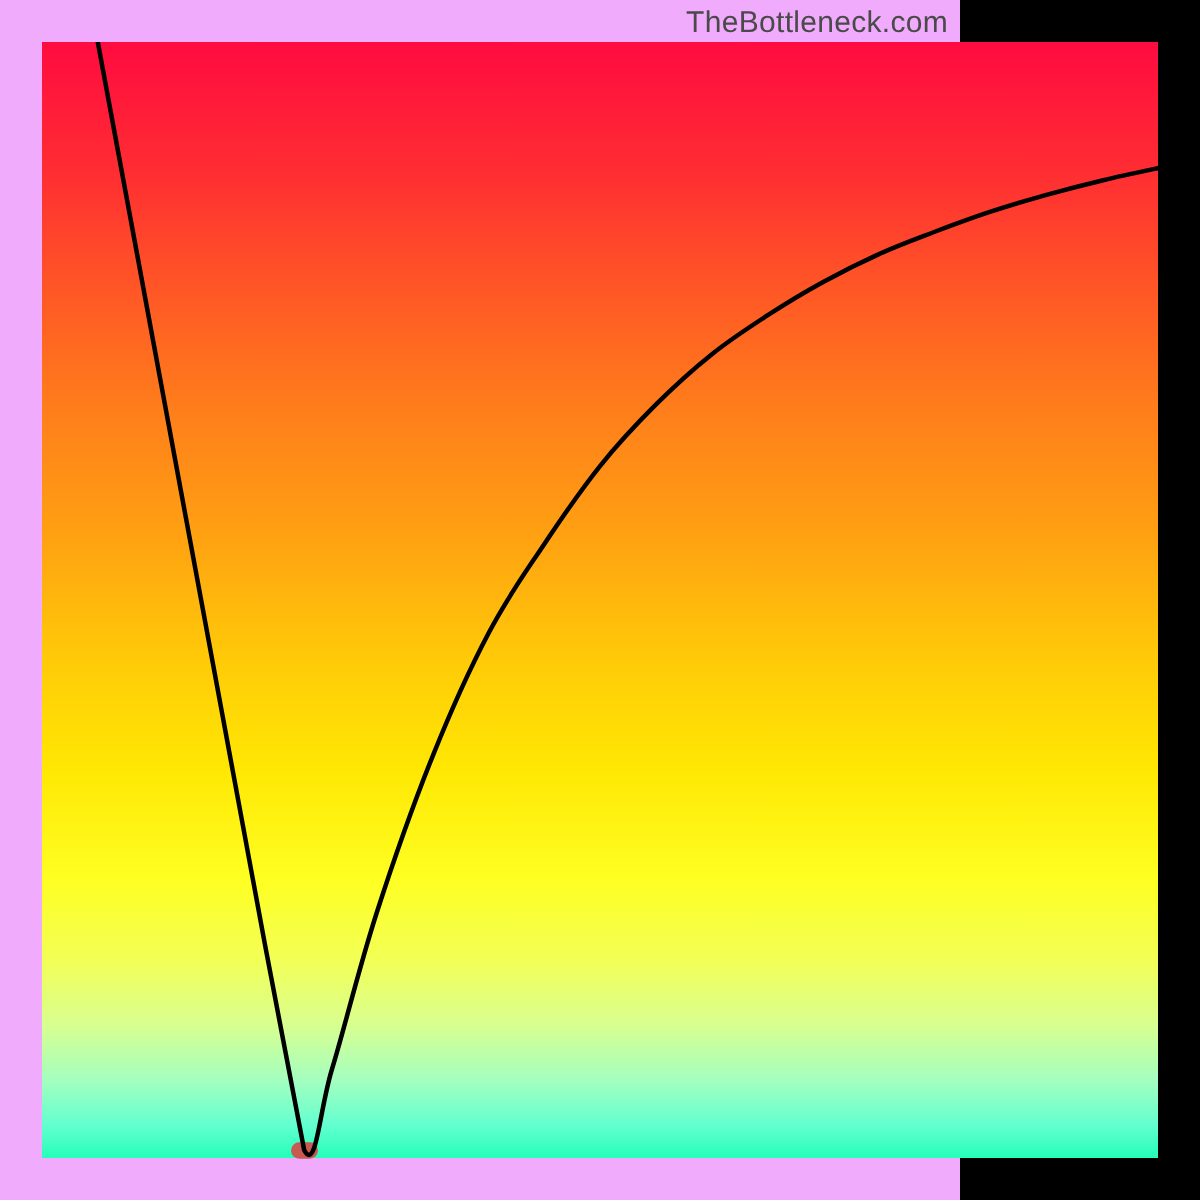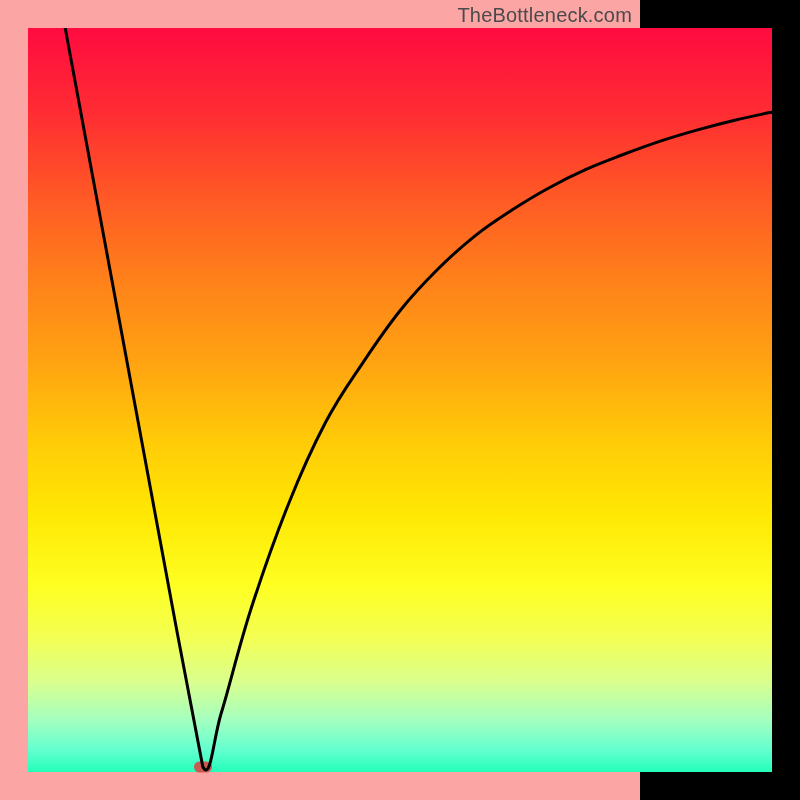--- a/index.html
+++ b/index.html
@@ -8,21 +8,21 @@
     width: 800px;
     height: 800px;
     overflow: hidden;
     background: #000;
     font-family: Arial, Helvetica, sans-serif;
   }
   .frame {
     position: relative;
     width: 640px;
     height: 800px;
-    background: #fca5a5;
+    background: #f0abfc;
   }
   .plot {
     position: absolute;
     left: 28px;
     top: 28px;
     width: 744px;
     height: 744px;
     background: linear-gradient(to bottom,
       #ff0b40 0%,
       #ff2b33 11%,

